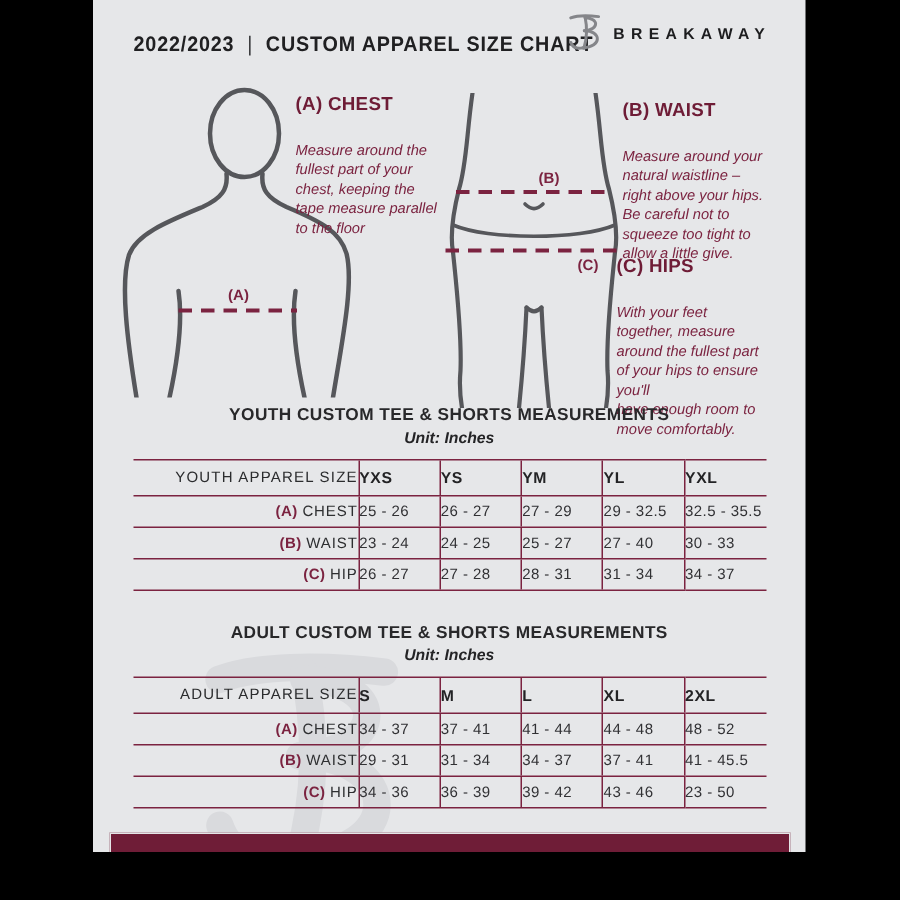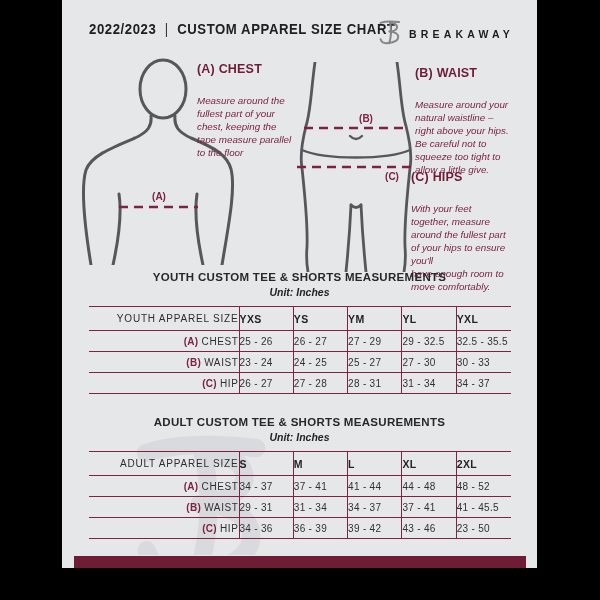--- a/index.html
+++ b/index.html
@@ -5,21 +5,21 @@
   html,body{margin:0;padding:0;background:#000;}
   .frame{position:relative;width:600px;height:568px;background:#000;overflow:hidden;
          font-family:"Liberation Sans","DejaVu Sans",sans-serif;}
   .page{position:absolute;left:62px;top:0;width:475px;height:600px;background:#E6E7E9;}
 
   
   .hdr{position:absolute;left:27px;top:21px;display:flex;align-items:baseline;gap:9px;
        color:#202022;font-weight:bold;font-size:14px;letter-spacing:.6px;
        transform:scaleX(.94);transform-origin:left top;white-space:nowrap;}
   .hdr .divider{font-weight:400;color:#3a3a3c;}
-  .brand{position:absolute;right:23px;top:17px;display:flex;align-items:center;gap:7px;justify-content:space-between;}
+  .brand{position:absolute;right:23px;top:6px;display:flex;align-items:center;gap:7px;justify-content:space-between;}
   .brand-name{font-size:10.5px;font-weight:bold;letter-spacing:4.2px;color:#1d1d1f;}
 
   
   .note{position:absolute;z-index:1;}
   .note-h{font-size:12.5px;font-weight:800;color:#6E1C36;letter-spacing:.2px;}
   .note-b{margin-top:19px;font-size:9.8px;font-style:italic;font-weight:500;color:#7B2340;
           line-height:1.32;white-space:pre-line;}
   .fig{position:absolute;}
 
   
@@ -158,21 +158,21 @@
                 <td>26 - 27</td>
                 <td>27 - 29</td>
                 <td>29 - 32.5</td>
                 <td>32.5 - 35.5</td>
               </tr>
               <tr>
                 <td><span class="key">(B) </span><span class="rowlbl">WAIST</span></td>
                 <td>23 - 24</td>
                 <td>24 - 25</td>
                 <td>25 - 27</td>
-                <td>27 - 30</td>
+                <td>27 - 40</td>
                 <td>30 - 33</td>
               </tr>
               <tr>
                 <td><span class="key">(C) </span><span class="rowlbl">HIP</span></td>
                 <td>26 - 27</td>
                 <td>27 - 28</td>
                 <td>28 - 31</td>
                 <td>31 - 34</td>
                 <td>34 - 37</td>
               </tr>

